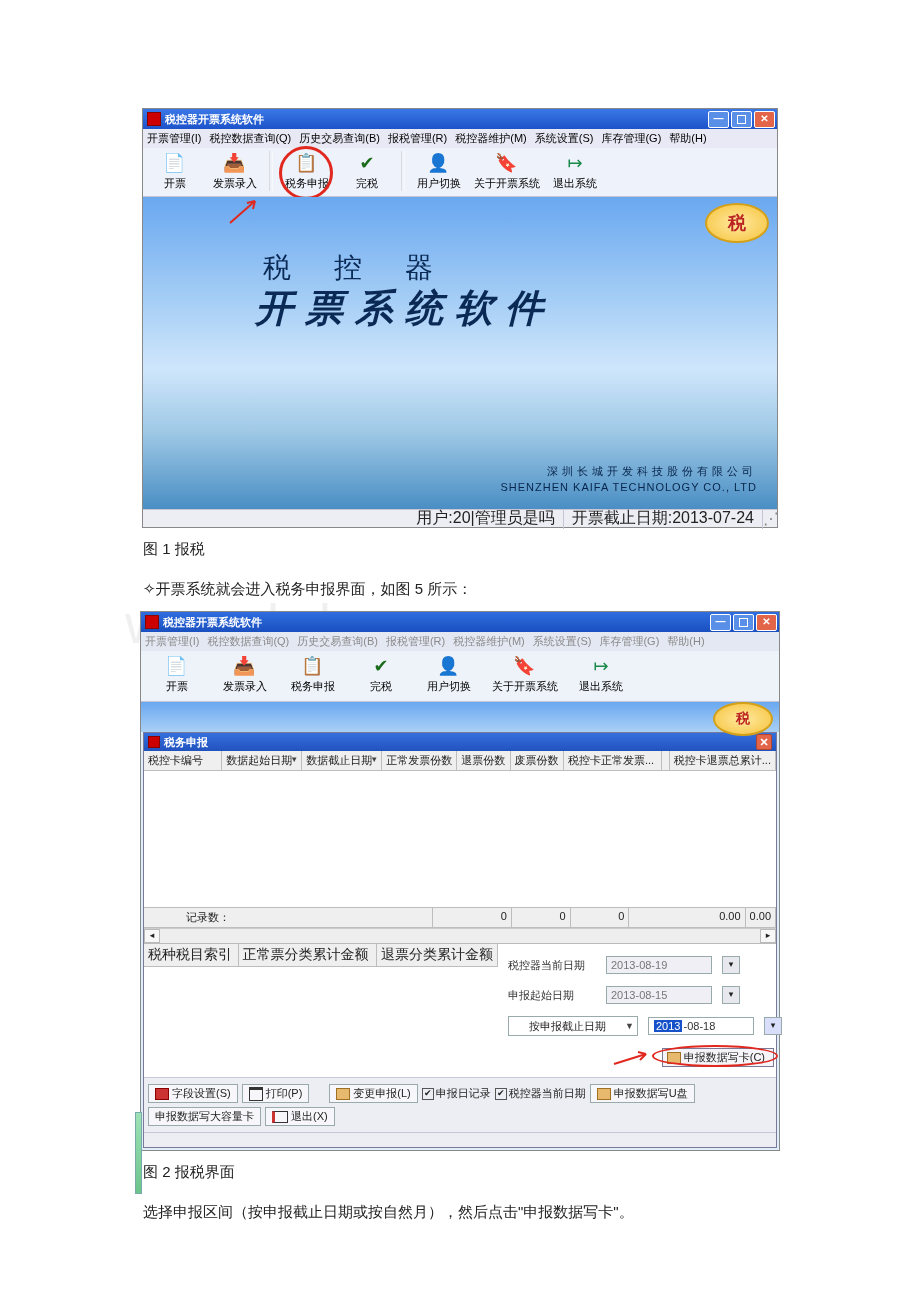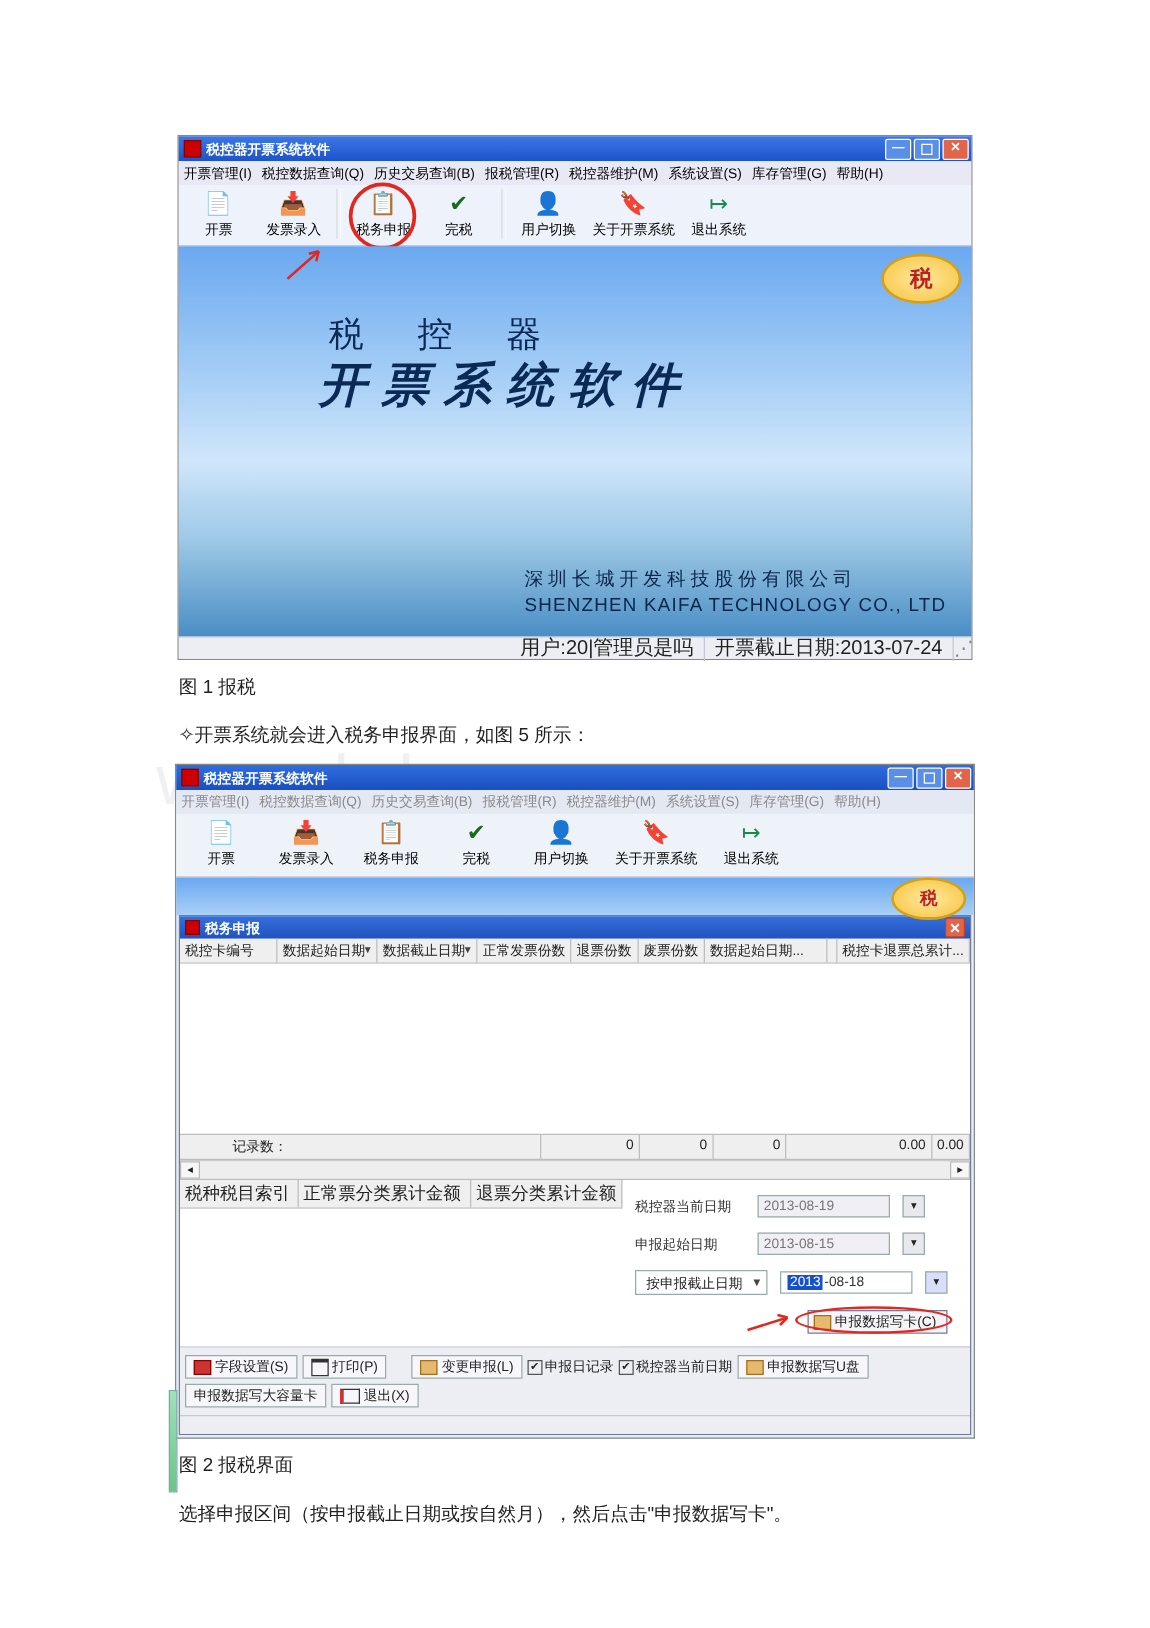--- a/index.html
+++ b/index.html
@@ -102,21 +102,21 @@
     font-family:"KaiTi","STKaiti",serif;
     font-size:28px; letter-spacing:18px; color:#0a2a55;
   }
   .s1-body .brand2 {
     position:absolute; left:112px; top:86px;
     font-family:"STXingkai","KaiTi",serif;
     font-size:38px; letter-spacing:12px; color:#0a2a55; font-style:italic; font-weight:bold;
   }
   .s1-body .company {
     position:absolute; right:20px; bottom:14px;
-    font-size:15px; color:#08264c; letter-spacing:4px; line-height:1.4;
+    text-align:right; font-size:11px; color:#08264c; letter-spacing:4px; line-height:1.4;
   }
   .s1-body .arrow1 {
     position:absolute; left:82px; top:-2px;
   }
   .statusbar {
     display:flex; font-size:16px; background:#eceef3; border-top:1px solid #c6c6d6;
     height:17px; align-items:center;
   }
   .statusbar .cell { padding:0 8px; border-right:1px solid #c6c6d6; }
   .statusbar .flex { flex:1; }
@@ -215,21 +215,21 @@
     display:flex; align-items:center; gap:10px; margin-bottom:12px;
   }
   .form-row label { width:88px; color:#333;}
   .form-row .dateinput {
     width:96px; height:16px; border:1px solid #9aa; background:#fff; padding:0 4px; font-size:11px; color:#333;
     display:flex; align-items:center;
   }
   .form-row .dateinput.readonly { background:#efeff5; color:#777;}
   .form-row .drop { width:16px; height:16px; border:1px solid #9aa; background:#e8e8ef; font-size:9px; text-align:center; line-height:14px;}
   .form-row .sel {
-    width:88px; height:18px; border:1px solid #9aa; background:#fff; font-size:11px; padding:0 8px;
+    width:88px; height:18px; border:1px solid #9aa; background:#fff; font-size:11px; padding:0 20px;
     display:flex; align-items:center; position:relative;
   }
   .form-row .sel::after { content:"▼"; position:absolute; right:3px; font-size:9px; color:#444;}
   .form-row .dateinput.hl { background:#fff; }
   .form-row .dateinput .hl-part { background:#1651c9; color:#fff; padding:0 2px; margin:0 1px; }
 
   .write-card-row { display:flex; justify-content:flex-end; align-items:center; position:relative; padding-right:8px;}
   .write-card-btn {
     border:1px solid #7a7a98; background:#f5f5f9;
     font-size:11px; padding:1px 8px 1px 4px;
@@ -450,21 +450,21 @@
         </div>
 
         <div class="grid">
           <div class="grid-head">
             <div class="gh" style="width:78px;">税控卡编号</div>
             <div class="gh dropdown-mark" style="width:80px;">数据起始日期</div>
             <div class="gh dropdown-mark" style="width:80px;">数据截止日期</div>
             <div class="gh" style="width:70px;">正常发票份数</div>
             <div class="gh" style="width:50px;">退票份数</div>
             <div class="gh" style="width:50px;">废票份数</div>
-            <div class="gh" style="width:100px;">数据起始日期...</div>
+            <div class="gh" style="width:100px;">税控卡正常发票...</div>
             <div class="gh" style="width:8px; padding:0;"></div>
             <div class="gh" style="flex:1;">税控卡退票总累计...</div>
           </div>
           <div class="grid-spacer"></div>
           <div class="grid-footer">
             <div class="gf label" style="width:244px;">记录数：</div>
             <div class="gf" style="width:70px;">0</div>
             <div class="gf" style="width:50px;">0</div>
             <div class="gf" style="width:50px;">0</div>
             <div class="gf" style="width:108px;">0.00</div>

